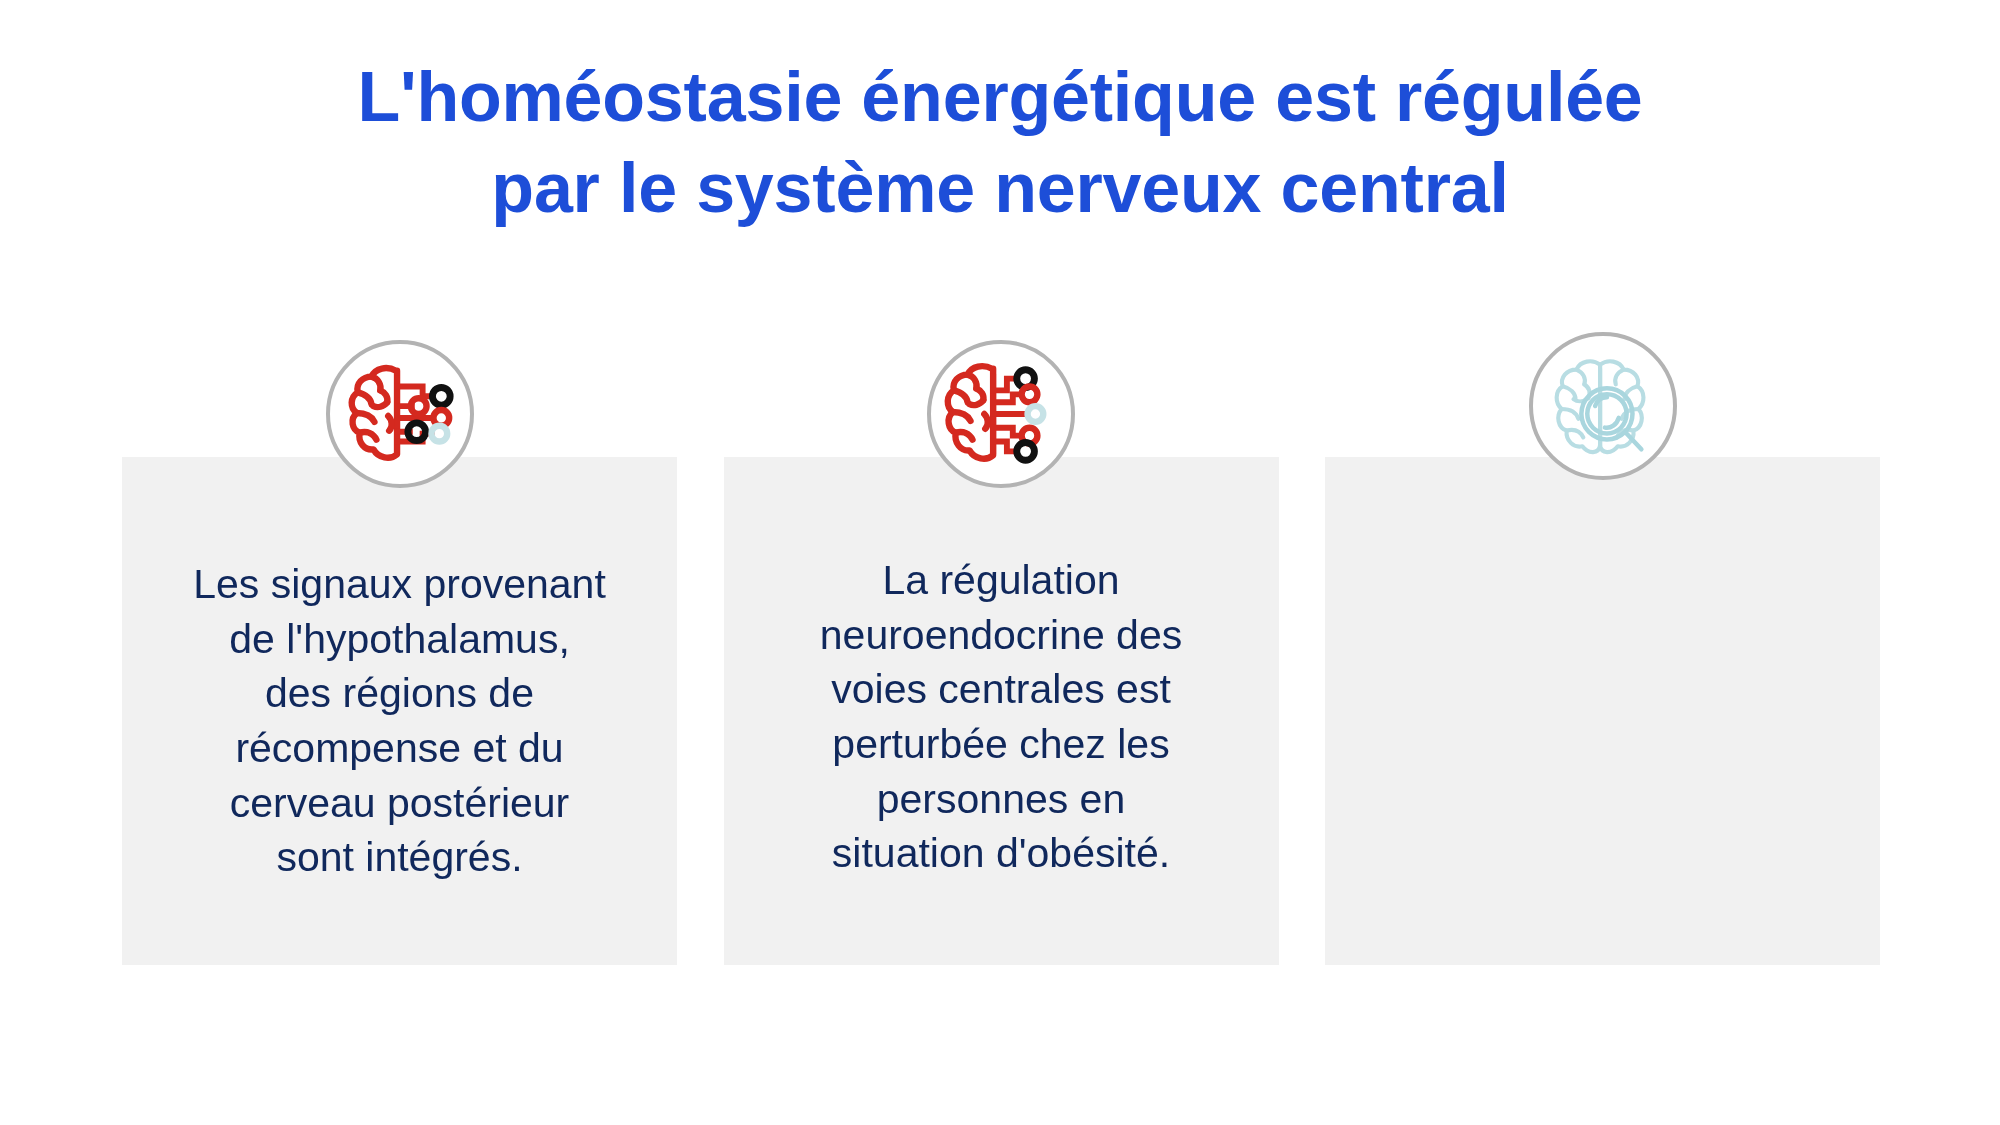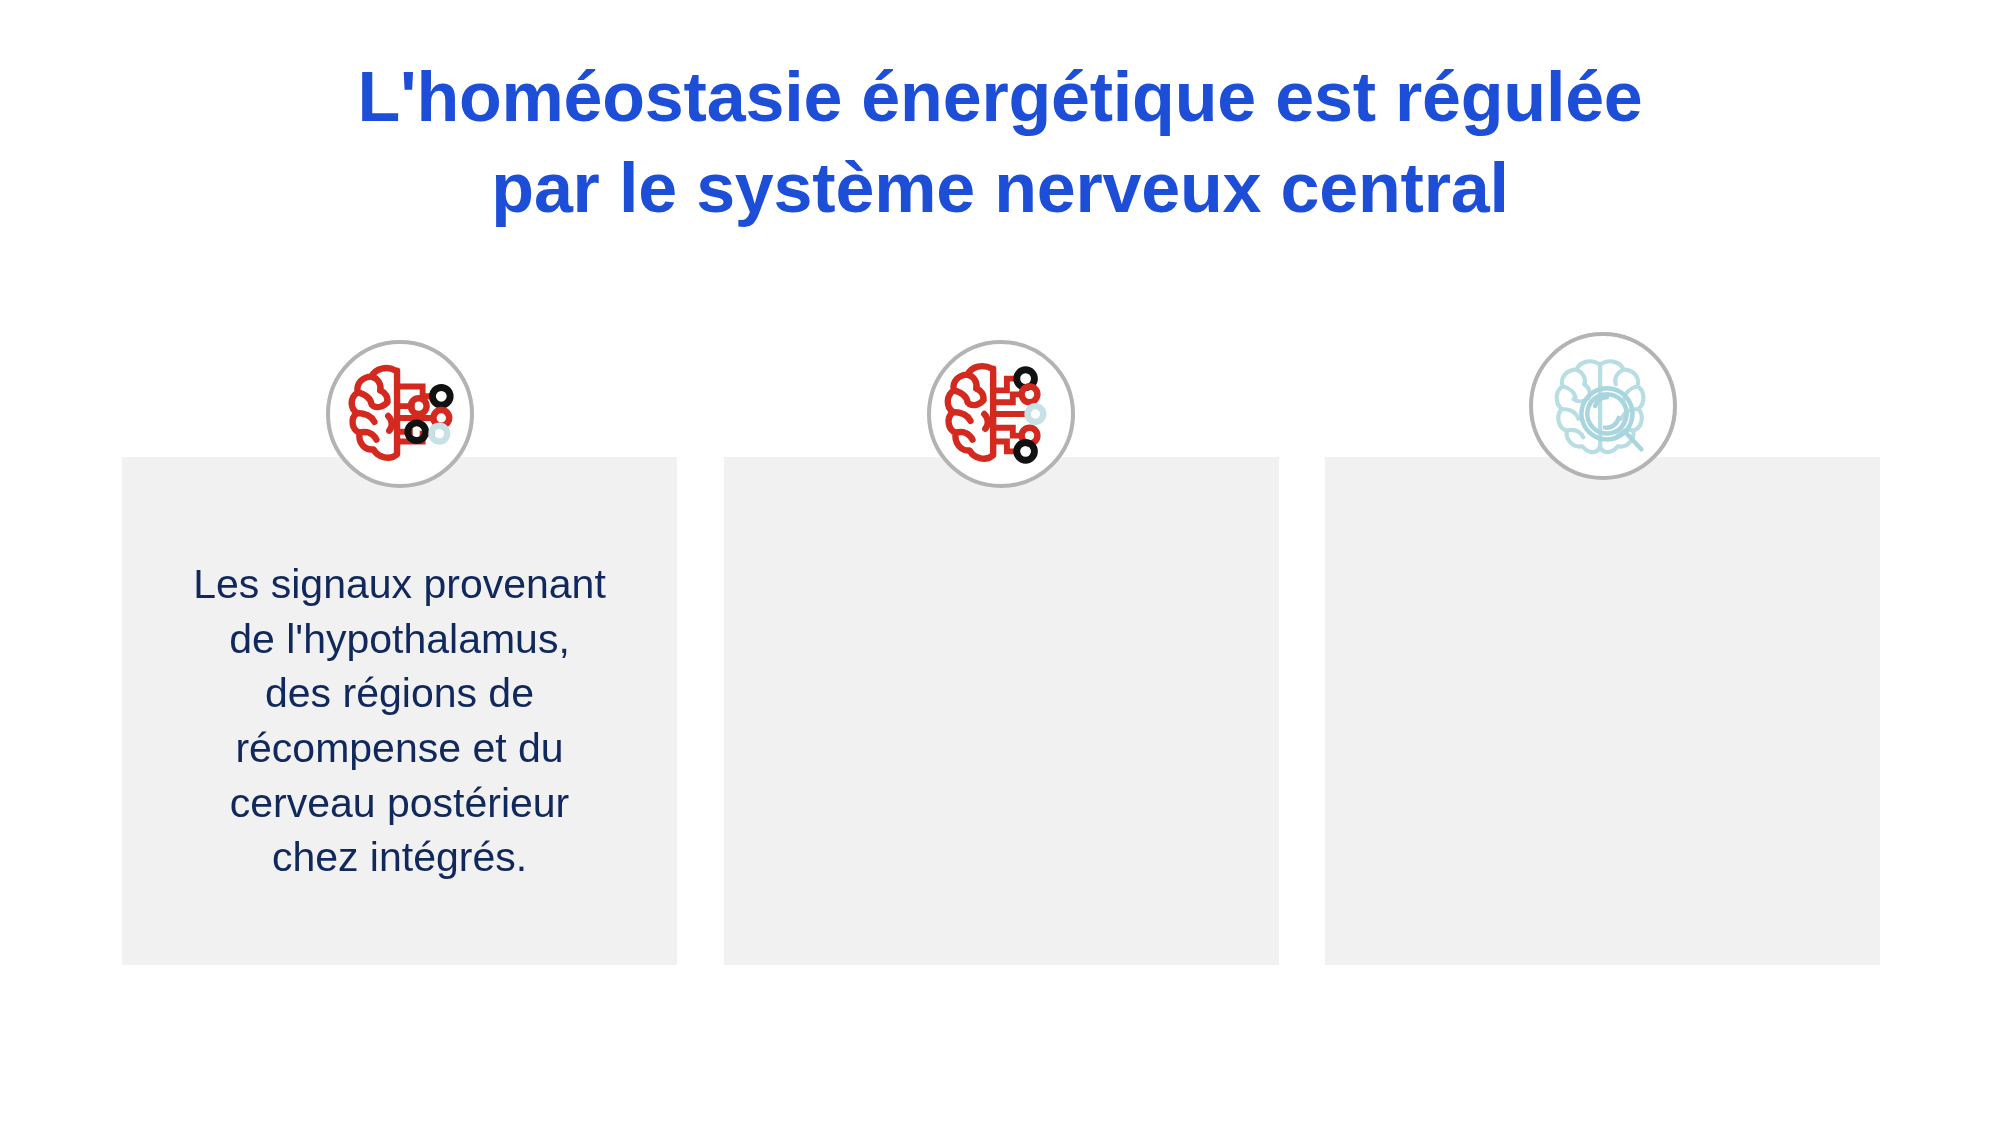--- a/index.html
+++ b/index.html
@@ -120,21 +120,21 @@
           <circle cx="102" cy="64" r="8" fill="none" stroke="#d4291f" stroke-width="6.5"></circle>
           <circle cx="77" cy="78" r="9" fill="none" stroke="#111111" stroke-width="7"></circle>
           <circle cx="100" cy="80" r="8" fill="none" stroke="#c6e2e6" stroke-width="6.5"></circle>
         </svg>
       </div>
       <div class="card-text">Les signaux provenant
 de l'hypothalamus,
 des régions de
 récompense et du
 cerveau postérieur
-chez intégrés.</div>
+sont intégrés.</div>
     </div>
 
     <div class="card c2">
       <div class="icon-badge">
         <svg width="118" height="118" viewBox="0 0 120 120" aria-hidden="true">
           <g fill="none" stroke="#d4291f" stroke-width="6.5" stroke-linecap="round" stroke-linejoin="round">
             <path d="M51 14
                      C42 9 30 11 26 20
                      C17 20 10 27 12 36
                      C4 41 4 53 11 58
@@ -158,20 +158,26 @@
             <path d="M52 74 L72 74 L72 82 L80 82"></path>
             <path d="M52 88 L66 88 L66 98 L76 98"></path>
           </g>
           <circle cx="85" cy="24" r="9" fill="none" stroke="#111111" stroke-width="7"></circle>
           <circle cx="89" cy="40" r="8" fill="none" stroke="#d4291f" stroke-width="6.5"></circle>
           <circle cx="95" cy="60" r="8" fill="none" stroke="#c6e2e6" stroke-width="6.5"></circle>
           <circle cx="89" cy="82" r="8" fill="none" stroke="#d4291f" stroke-width="6.5"></circle>
           <circle cx="85" cy="98" r="9" fill="none" stroke="#111111" stroke-width="7"></circle>
         </svg>
       </div>
+      <div class="card-text">La régulation
+neuroendocrine des
+voies centrales est
+perturbée chez les
+personnes en
+situation d'obésité.</div>
     </div>
 
     <div class="card c3">
       <div class="icon-badge">
         <svg width="118" height="118" viewBox="0 0 120 120" aria-hidden="true">
           <g fill="none" stroke="#b8dde3" stroke-width="4.2" stroke-linecap="round" stroke-linejoin="round">
 
             <path d="M57 18
                      C49 12 37 14 33 23
                      C23 23 16 31 19 40

